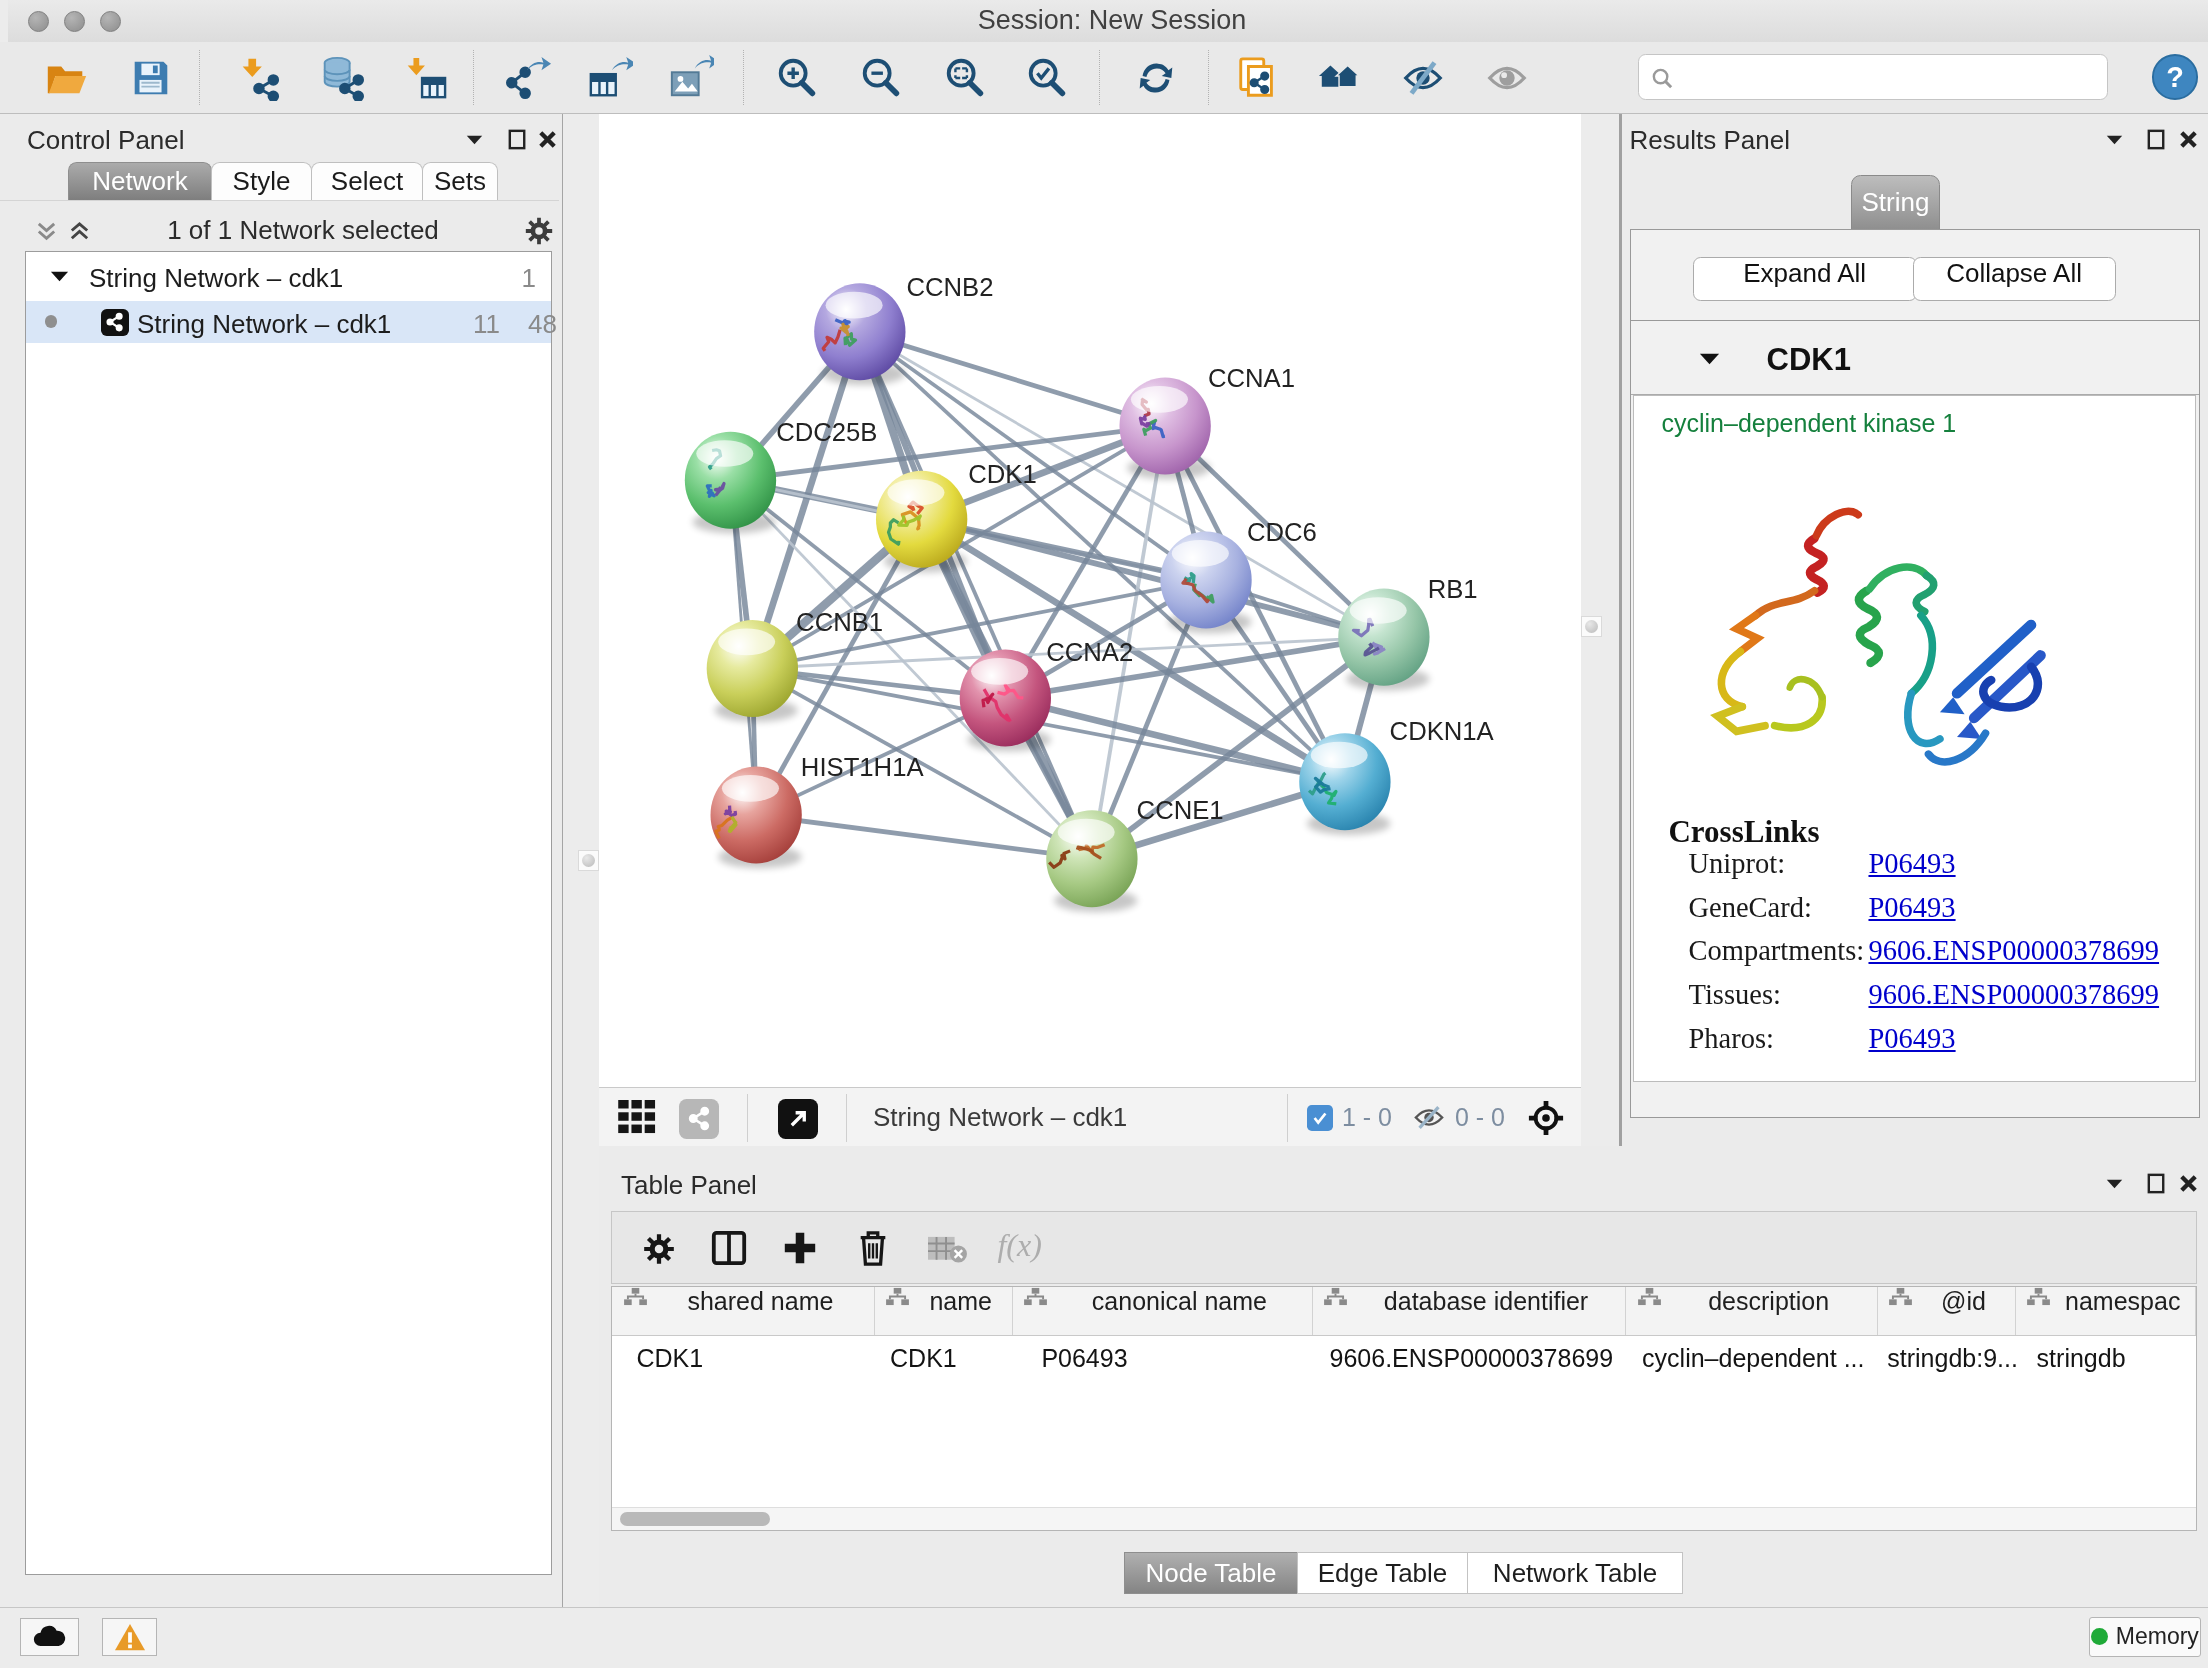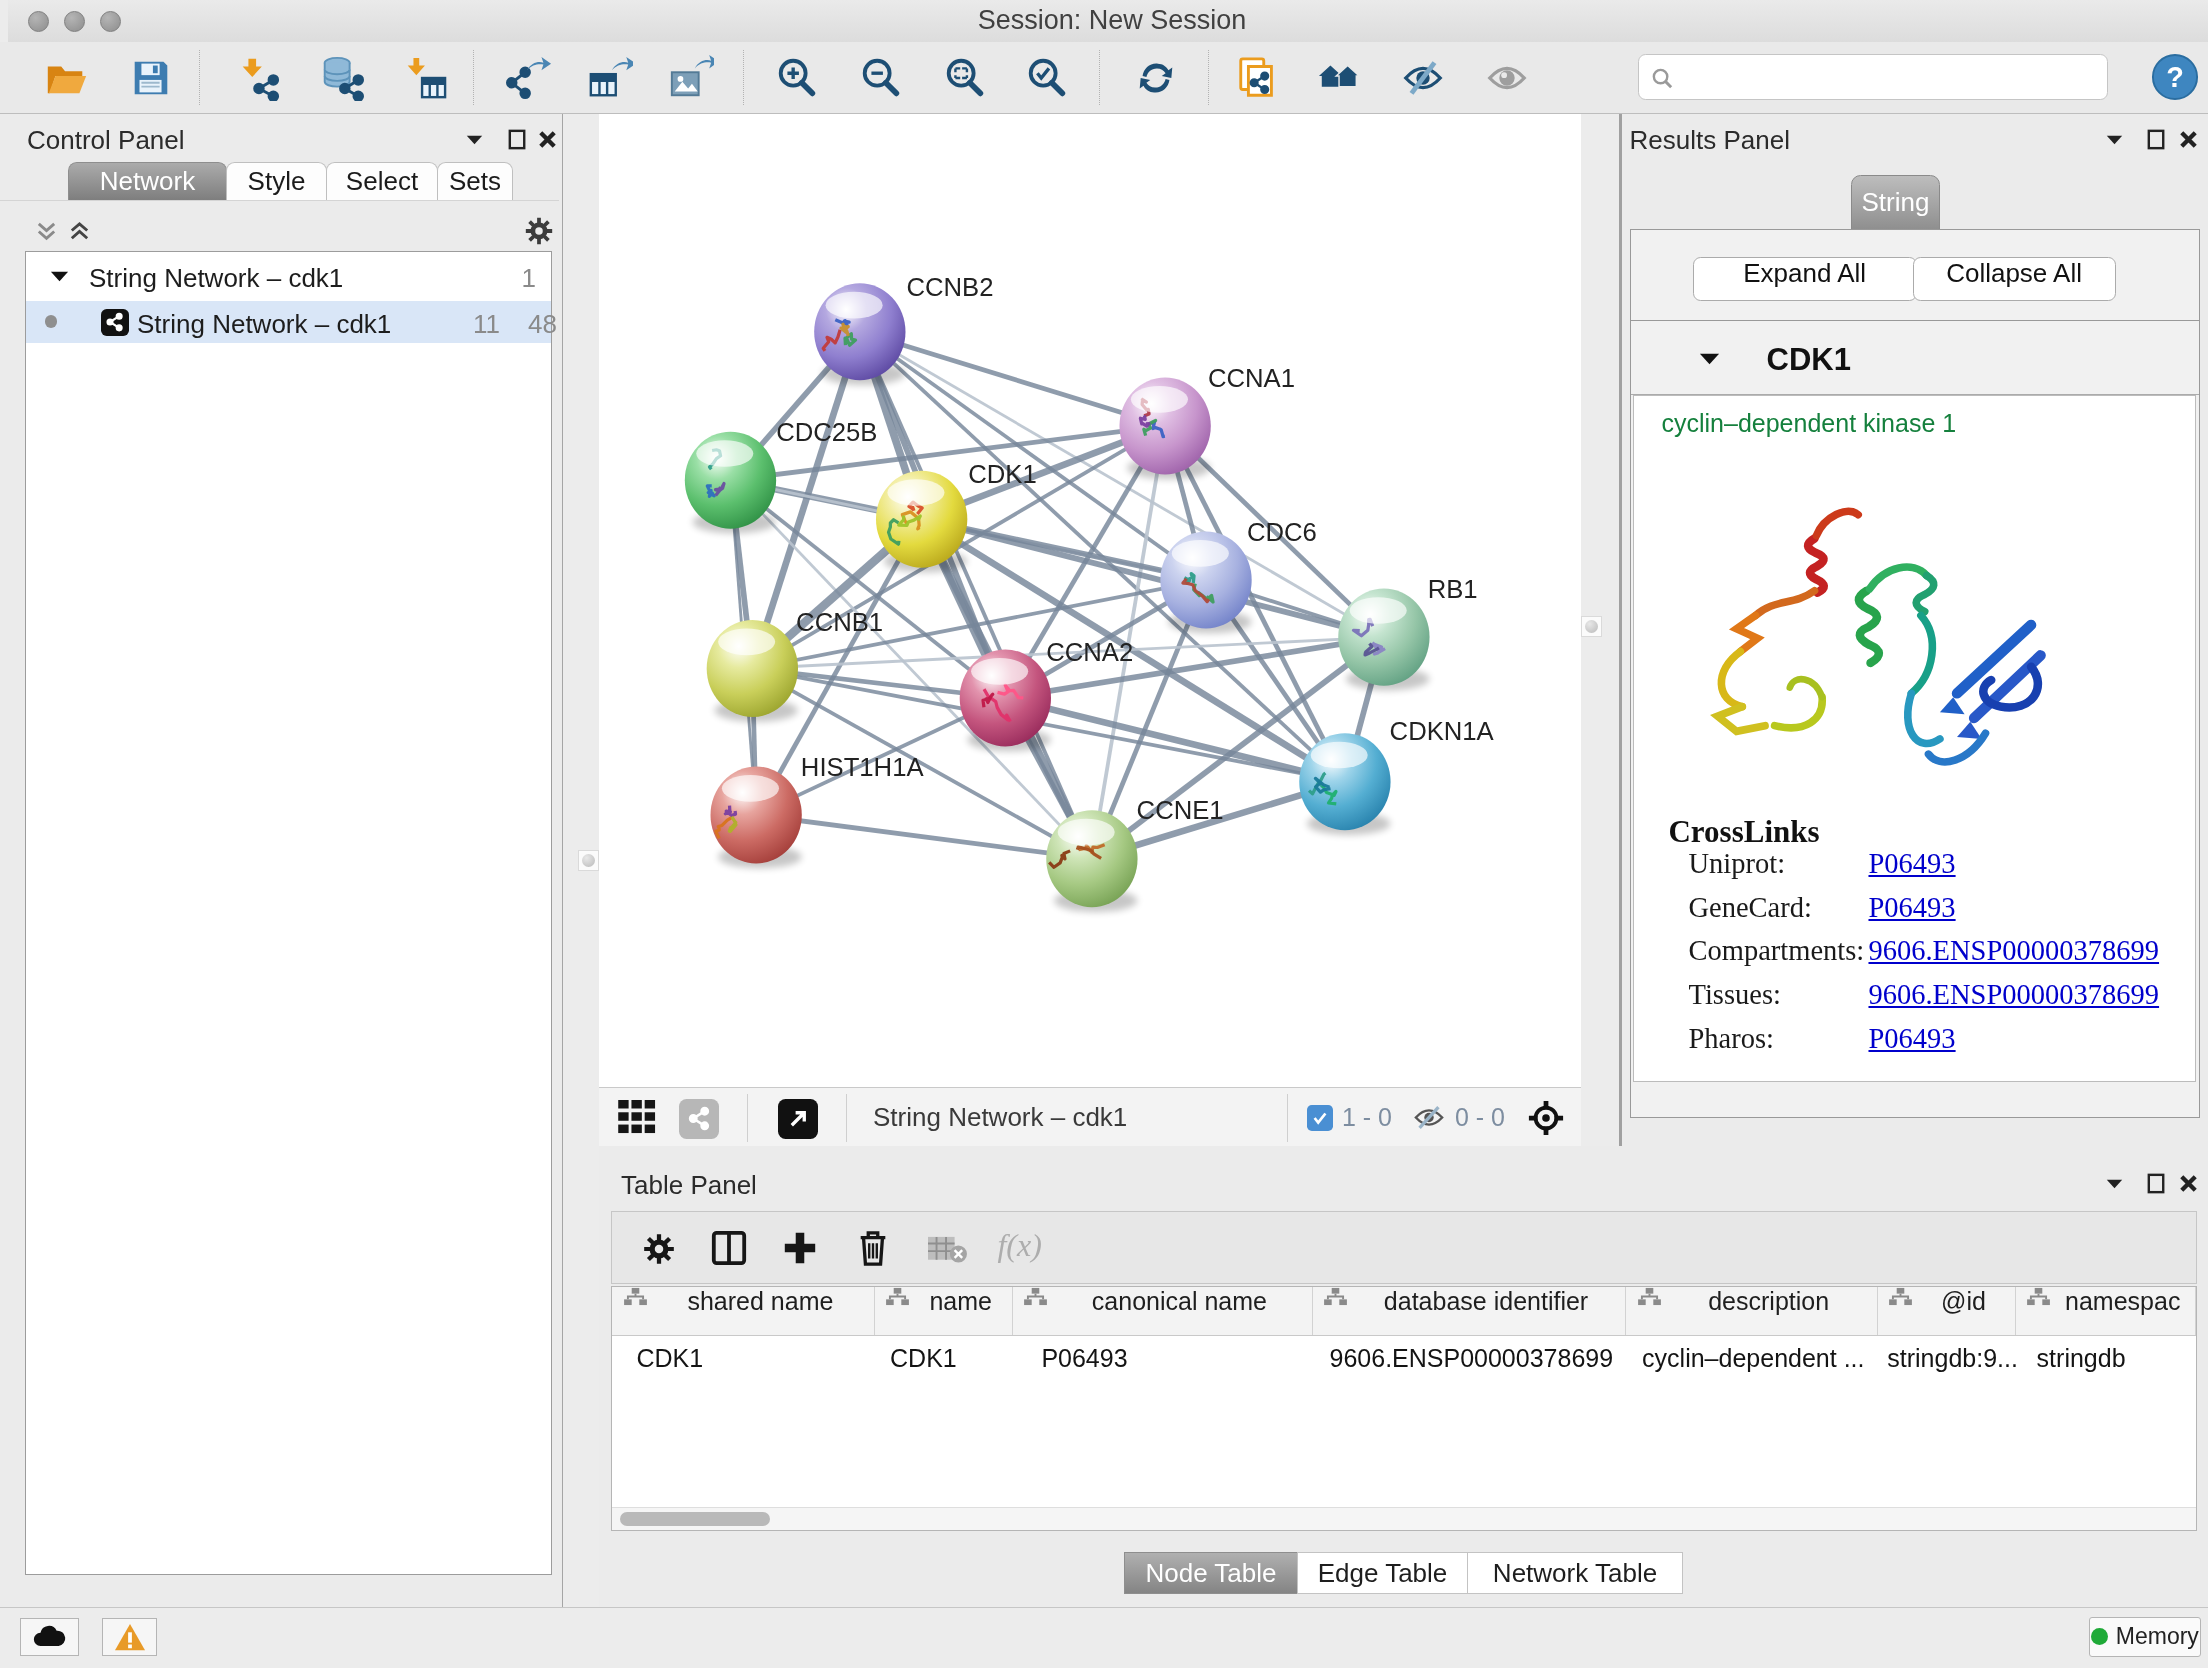--- a/index.html
+++ b/index.html
@@ -257,33 +257,34 @@
   <span class="hicon" style="left:462px;top:13.3px"><svg width="25" height="25" viewBox="0 0 26 26">
         <path d="M5 9l8 9 8-9z" fill="#222"></path>
       </svg></span>
   <span class="hicon" style="left:505px;top:13.3px"><svg width="25" height="25" viewBox="0 0 26 26">
         <rect x="5" y="4" width="15" height="18" fill="none" stroke="#222" stroke-width="2.5"></rect>
       </svg></span>
   <span class="hicon" style="left:535px;top:13.3px"><svg width="25" height="25" viewBox="0 0 26 26">
         <path d="M6 6l14 14M20 6L6 20" stroke="#222" stroke-width="4.5"></path>
       </svg></span>
   <div class="cp-tabs" id="cp-tabs">
-      <div class="ctab sel" style="width: 159px; text-align: right;">Network</div>
+      <div class="ctab sel" style="width: 144px; text-align: right;">Network</div>
       <div class="ctab" style="width: 101px;">Style</div>
       <div class="ctab" style="width: 112px;">Select</div>
       <div class="ctab" style="width: 76px;">Sets</div>
     </div>
   <div class="cp-tabline"></div>
   <div class="netinfo">
     <span class="hicon" style="left:34px;top:9.5px"><svg width="25" height="25" viewBox="0 0 26 26">
           <path d="M5 5l8 7 8-7M5 13l8 7 8-7" stroke="#8a8a8a" stroke-width="3" fill="none"></path>
         </svg></span>
     <span class="hicon" style="left:67px;top:9.5px"><svg width="25" height="25" viewBox="0 0 26 26">
           <path d="M5 12l8-7 8 7M5 20l8-7 8 7" stroke="#444" stroke-width="3" fill="none"></path>
         </svg></span>
+    <div class="txt">1 of 1 Network selected</div>
     <span class="hicon" style="left:523px;top:5.7px">
       <svg width="32" height="32" viewBox="0 0 34 34">
           <g fill="#3c3c3c">
             <circle cx="17" cy="17" r="9"></circle>
             <g stroke="#3c3c3c" stroke-width="4">
               <path d="M17 3v6M17 25v6M3 17h6M25 17h6M7 7l4.2 4.2M22.8 22.8L27 27M27 7l-4.2 4.2M11.2 22.8L7 27"></path>
             </g>
           </g>
           <circle cx="17" cy="17" r="4" fill="#ebebeb"></circle>
         </svg>

